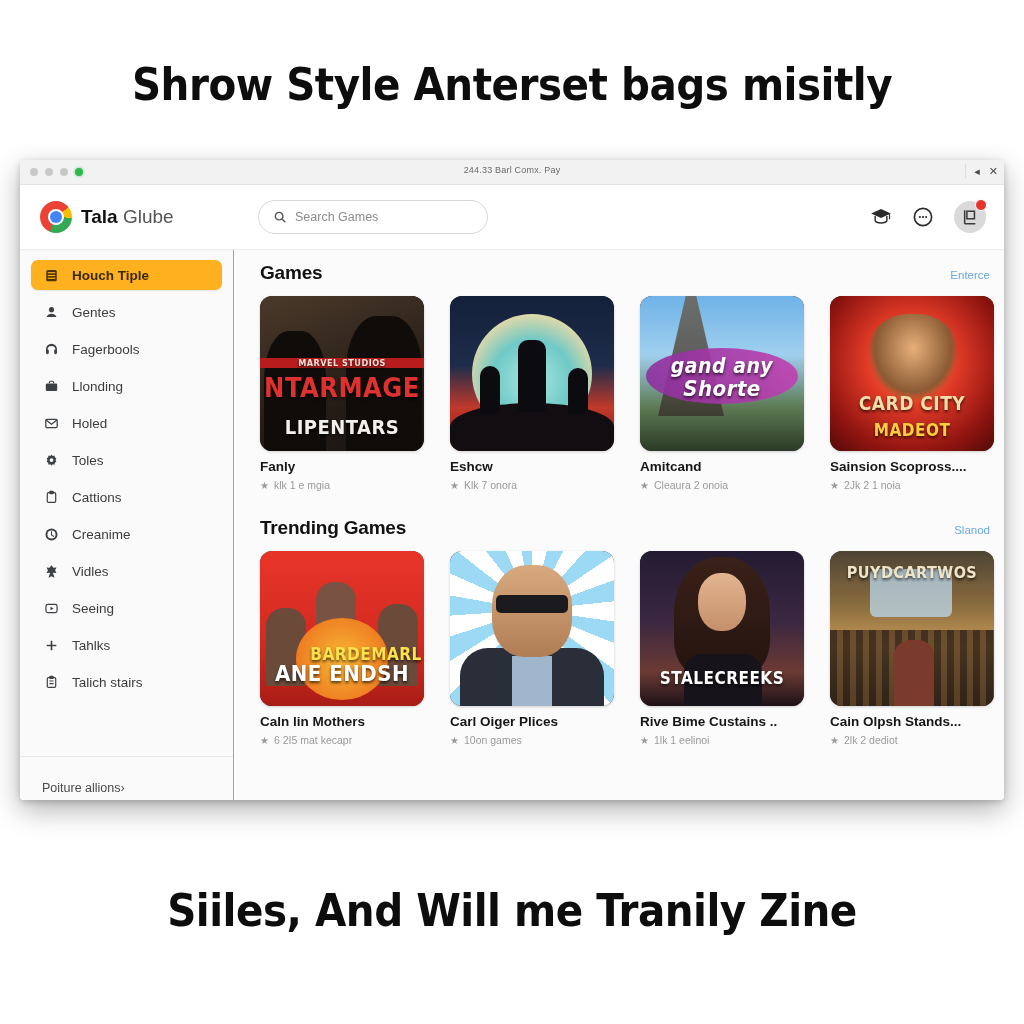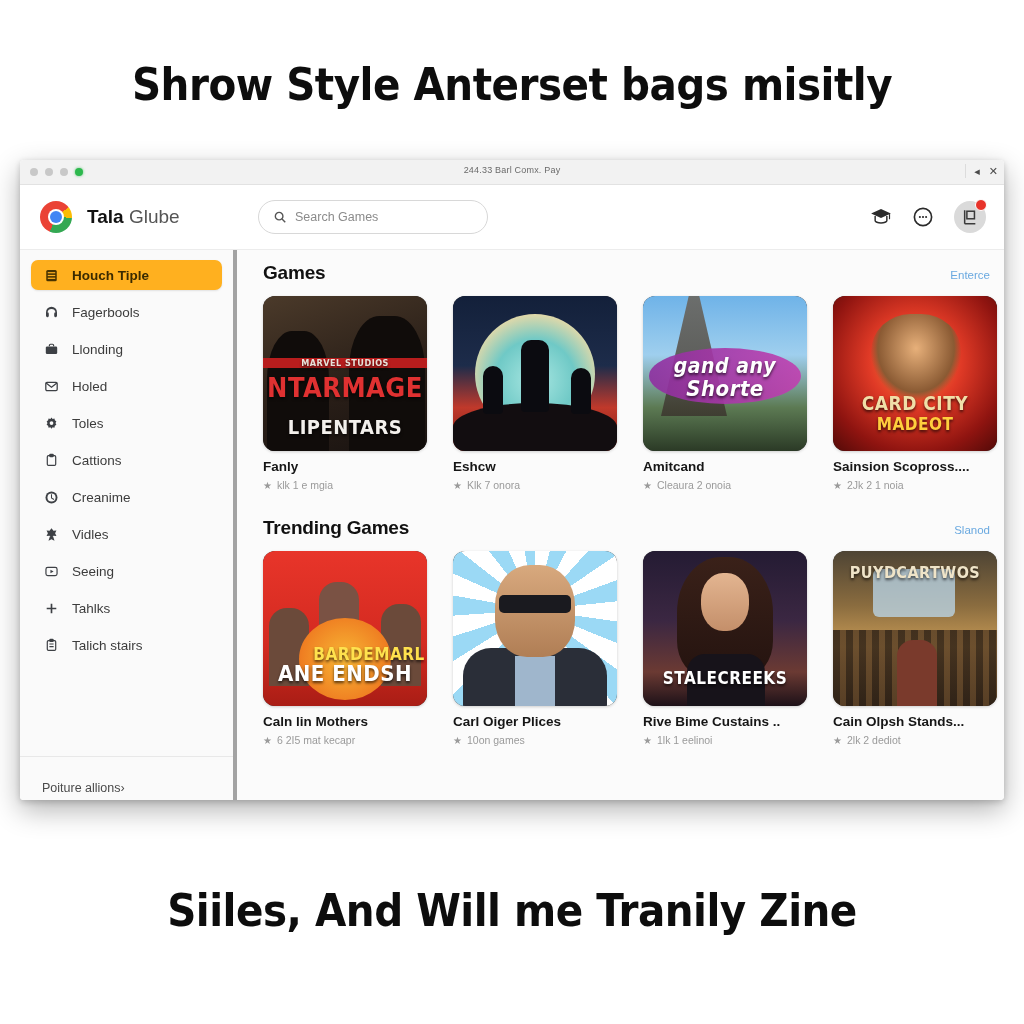--- a/index.html
+++ b/index.html
@@ -41,21 +41,21 @@
     position:absolute;right:6px;top:4px;display:flex;gap:9px;align-items:center;
     font-size:11px;color:#4a4a4a;border-left:1px solid #dcdcdc;padding-left:8px;
   }
   .win-right span{line-height:14px;}
 
   
   .toolbar{
     height:64px;background:#ffffff;display:flex;align-items:center;
     border-bottom:1px solid #ececec;padding:0 18px 0 20px;
   }
-  .brand{display:flex;align-items:center;gap:15px;width:196px;}
+  .brand{display:flex;align-items:center;gap:9px;width:196px;}
   .chrome-logo{position:relative;width:32px;height:32px;border-radius:50%;flex:0 0 auto;
     background:conic-gradient(from -52deg,#ea4335 0deg 104deg,#fbbc05 104deg 145deg,#34a853 145deg 255deg,#ea4335 255deg 360deg);
     overflow:hidden;}
   .chrome-logo:before{content:"";position:absolute;left:8px;top:8px;width:16px;height:16px;
     border-radius:50%;background:#ffffff;}
   .chrome-logo:after{content:"";position:absolute;left:10px;top:10px;width:12px;height:12px;
     border-radius:50%;background:#4285f4;}
   .brand-name{font-size:19px;color:#111;}
   .brand-name .b1{font-weight:700;}
   .brand-name .b2{font-weight:400;color:#555;}
@@ -71,21 +71,21 @@
   .avatar-btn{position:relative;width:32px;height:32px;border-radius:50%;
     background:#dadada;display:flex;align-items:center;justify-content:center;}
   .badge{position:absolute;right:-1px;top:-2px;width:10px;height:10px;border-radius:50%;
     background:#e8332a;border:1.5px solid #fff;}
 
   
   .content{display:flex;height:552px;background:#fbfbfb;}
 
   
   .sidebar{
-    width:213px;background:#fafafa;border-right:4px solid #a3a3a3;
+    width:213px;background:#fafafa;border-right:1px solid #a3a3a3;
     padding:10px 0 0 0;display:flex;flex-direction:column;
   }
   .nav-item{
     display:flex;align-items:center;gap:13px;height:30px;margin:0 11px 7px 11px;
     padding:0 12px;border-radius:7px;font-size:13.5px;color:#3c3c3c;
   }
   .nav-item.active{background:#ffb01f;color:#3a2a00;font-weight:600;
     box-shadow:0 1px 2px rgba(0,0,0,.10);}
   .nav-icon{width:16px;height:16px;flex:0 0 auto;display:flex;align-items:center;justify-content:center;color:#3d4045;}
   .nav-item.active .nav-icon{color:#4a3400;}
@@ -141,21 +141,21 @@
   .a3 .oval{position:absolute;left:6px;top:52px;width:152px;height:56px;border-radius:50%;
     background:linear-gradient(90deg,#8e2fa0,#c13fb0);opacity:.9;}
   .a3 .t-main{top:58px;font-size:21px;color:#ffffff;font-style:italic;}
   .a3 .t-sub{top:80px;font-size:22px;color:#ffffff;font-style:italic;}
 
   .a4{background:radial-gradient(circle at 50% 42%,#ff8a3d 0%,#e03a26 38%,#8f1410 75%,#520a08 100%);}
   .a4 .figs{position:absolute;left:38px;top:18px;width:90px;height:86px;
     background:radial-gradient(ellipse at 50% 40%,#e7b07a 0%,#8a5a33 60%,rgba(80,30,20,0) 72%);
     border-radius:44%;}
   .a4 .t-main{top:96px;font-size:19px;color:#f0dfa8;}
-  .a4 .t-sub{top:118px;font-size:17px;color:#ffcf3d;text-align:center;}
+  .a4 .t-sub{top:124px;font-size:17px;color:#ffcf3d;text-align:center;}
 
   .a5{background:linear-gradient(180deg,#e8352a 0%,#d32a20 60%,#a91d15 100%);}
   .a5 .p{position:absolute;bottom:20px;width:40px;height:96px;background:#6b4a3a;border-radius:18px 18px 0 0;}
   .a5 .p.l{left:6px;height:78px;}
   .a5 .p.c{left:56px;height:104px;background:#7a5244;}
   .a5 .p.r{right:6px;height:82px;}
   .a5 .circ{position:absolute;left:36px;bottom:6px;width:92px;height:82px;border-radius:50%;
     background:radial-gradient(circle,#f8b735 0%,#ef7f22 70%,#d9611a 100%);}
   .a5 .t-main{bottom:42px;top:auto;font-size:17px;color:#ffe14d;padding-left:24px;}
   .a5 .t-sub{bottom:20px;top:auto;font-size:22px;color:#ffffff;}
@@ -261,20 +261,29 @@
             <svg width="15" height="15" viewBox="0 0 20 20" fill="currentColor">
                 <rect x="3" y="2.5" width="14" height="15" rx="2"></rect>
                 <rect x="5" y="5.5" width="10" height="1.6" fill="#ffb01f"></rect>
                 <rect x="5" y="9.2" width="10" height="1.6" fill="#ffb01f"></rect>
                 <rect x="5" y="12.9" width="10" height="1.6" fill="#ffb01f"></rect>
               </svg>
           </span>
           <span>Houch Tiple</span>
         </div>
 
+        <div class="nav-item">
+          <span class="nav-icon">
+            <svg width="15" height="15" viewBox="0 0 20 20" fill="currentColor">
+                <circle cx="10" cy="6.2" r="3.4"></circle>
+                <path d="M3.4 16c1.3-3 3.8-4.4 6.6-4.4s5.3 1.4 6.6 4.4z"></path>
+              </svg>
+          </span>
+          <span>Gentes</span>
+        </div>
 
         <div class="nav-item">
           <span class="nav-icon">
             <svg width="15" height="15" viewBox="0 0 20 20" fill="currentColor">
                 <path d="M10 2.2a7.3 7.3 0 0 0-7.3 7.3v5h3.2V9.9H4.6A5.5 5.5 0 0 1 15.4 9.9h-1.3v4.6h3.2v-5A7.3 7.3 0 0 0 10 2.2z"></path>
                 <rect x="3" y="10.4" width="3.2" height="6" rx="1.5"></rect>
                 <rect x="13.8" y="10.4" width="3.2" height="6" rx="1.5"></rect>
               </svg>
           </span>
           <span>Fagerbools</span>

